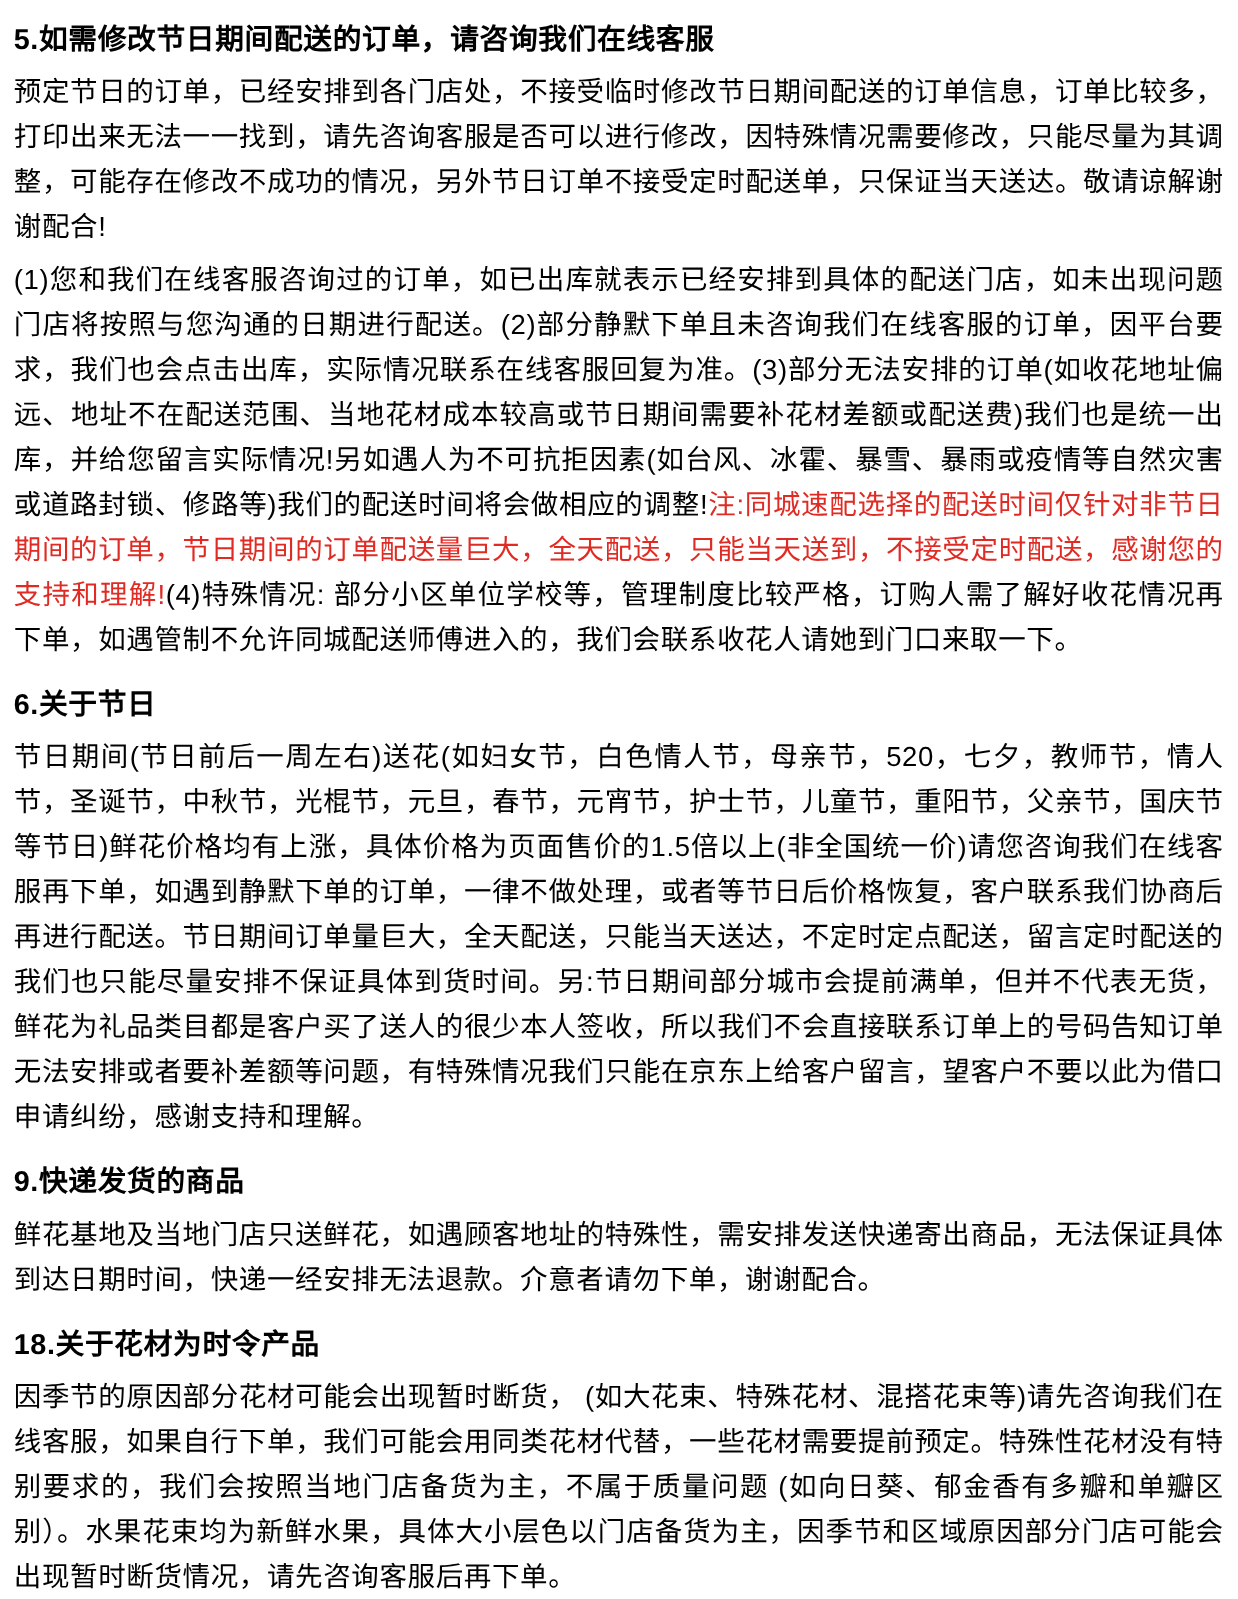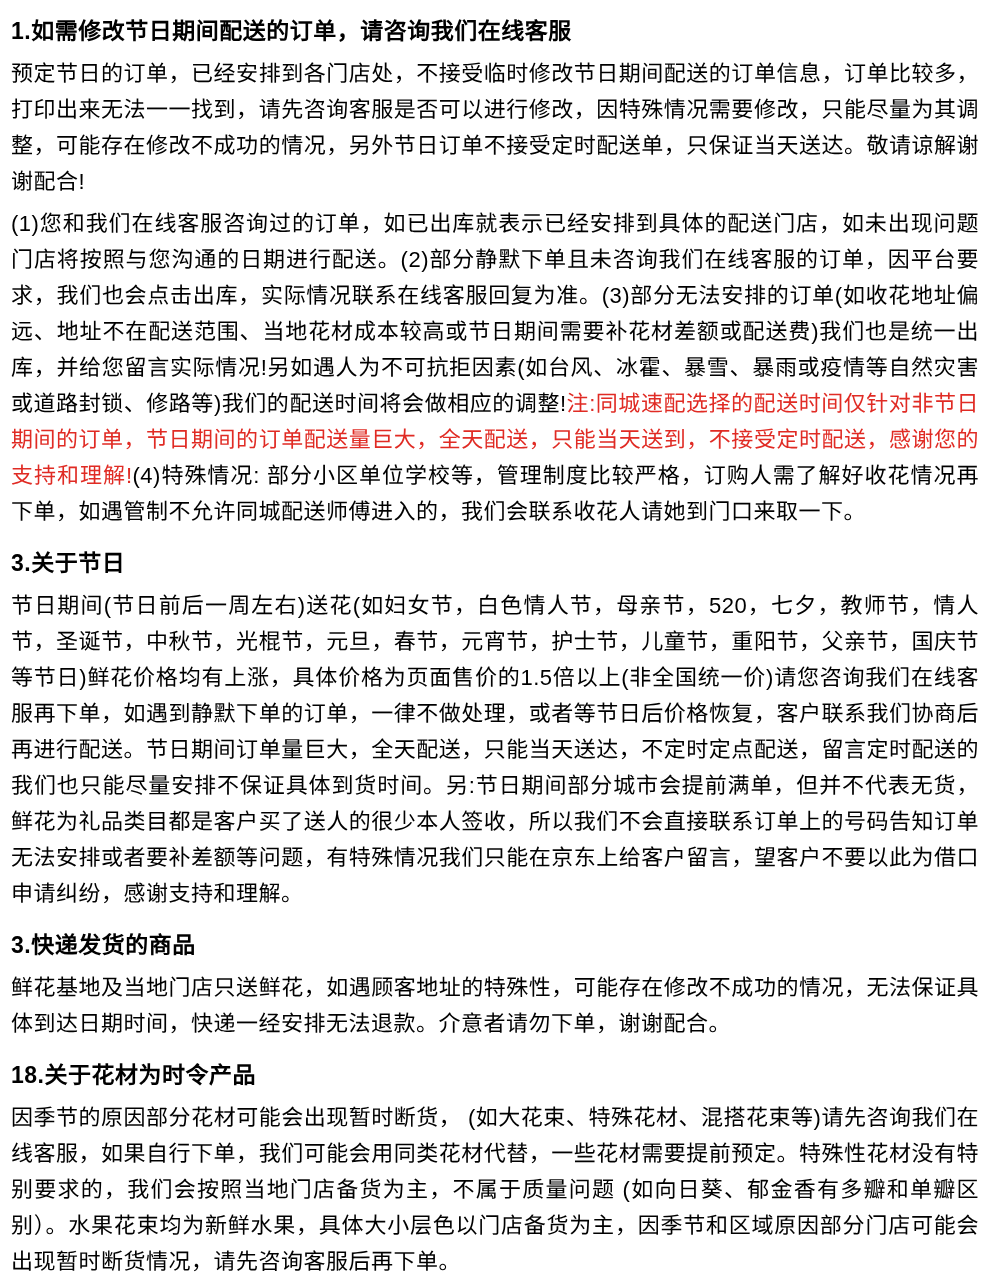--- a/index.html
+++ b/index.html
@@ -42,22 +42,22 @@
     margin-top: 22px;
   }
   span.run-red {
     color: #e02b24;
   }
 </style>
 </head>
 <body>
 
 <main data-name="notice-content">
-    <h2 class="section-heading" data-name="section-heading">1.如需修改节日期间配送的订单，请咨询我们在线客服</h2>
+    <h2 class="section-heading" data-name="section-heading">5.如需修改节日期间配送的订单，请咨询我们在线客服</h2>
     <p class="section-paragraph" data-name="section-paragraph"><span class="run-normal" data-name="body-text">预定节日的订单，已经安排到各门店处，不接受临时修改节日期间配送的订单信息，订单比较多，打印出来无法一一找到，请先咨询客服是否可以进行修改，因特殊情况需要修改，只能尽量为其调整，可能存在修改不成功的情况，另外节日订单不接受定时配送单，只保证当天送达。敬请谅解谢谢配合!</span></p>
     <p class="section-paragraph" data-name="section-paragraph"><span class="run-normal" data-name="body-text">(1)您和我们在线客服咨询过的订单，如已出库就表示已经安排到具体的配送门店，如未出现问题门店将按照与您沟通的日期进行配送。(2)部分静默下单且未咨询我们在线客服的订单，因平台要求，我们也会点击出库，实际情况联系在线客服回复为准。(3)部分无法安排的订单(如收花地址偏远、地址不在配送范围、当地花材成本较高或节日期间需要补花材差额或配送费)我们也是统一出库，并给您留言实际情况!另如遇人为不可抗拒因素(如台风、冰霍、暴雪、暴雨或疫情等自然灾害或道路封锁、修路等)我们的配送时间将会做相应的调整!</span><span class="run-red" data-name="highlight-text">注:同城速配选择的配送时间仅针对非节日期间的订单，节日期间的订单配送量巨大，全天配送，只能当天送到，不接受定时配送，感谢您的支持和理解!</span><span class="run-normal" data-name="body-text">(4)特殊情况: 部分小区单位学校等，管理制度比较严格，订购人需了解好收花情况再下单，如遇管制不允许同城配送师傅进入的，我们会联系收花人请她到门口来取一下。</span></p>
-    <h2 class="section-heading" data-name="section-heading">3.关于节日</h2>
+    <h2 class="section-heading" data-name="section-heading">6.关于节日</h2>
     <p class="section-paragraph" data-name="section-paragraph"><span class="run-normal" data-name="body-text">节日期间(节日前后一周左右)送花(如妇女节，白色情人节，母亲节，520，七夕，教师节，情人节，圣诞节，中秋节，光棍节，元旦，春节，元宵节，护士节，儿童节，重阳节，父亲节，国庆节等节日)鲜花价格均有上涨，具体价格为页面售价的1.5倍以上(非全国统一价)请您咨询我们在线客服再下单，如遇到静默下单的订单，一律不做处理，或者等节日后价格恢复，客户联系我们协商后再进行配送。节日期间订单量巨大，全天配送，只能当天送达，不定时定点配送，留言定时配送的我们也只能尽量安排不保证具体到货时间。另:节日期间部分城市会提前满单，但并不代表无货，鲜花为礼品类目都是客户买了送人的很少本人签收，所以我们不会直接联系订单上的号码告知订单无法安排或者要补差额等问题，有特殊情况我们只能在京东上给客户留言，望客户不要以此为借口申请纠纷，感谢支持和理解。</span></p>
-    <h2 class="section-heading" data-name="section-heading">3.快递发货的商品</h2>
-    <p class="section-paragraph" data-name="section-paragraph"><span class="run-normal" data-name="body-text">鲜花基地及当地门店只送鲜花，如遇顾客地址的特殊性，可能存在修改不成功的情况，无法保证具体到达日期时间，快递一经安排无法退款。介意者请勿下单，谢谢配合。</span></p>
+    <h2 class="section-heading" data-name="section-heading">9.快递发货的商品</h2>
+    <p class="section-paragraph" data-name="section-paragraph"><span class="run-normal" data-name="body-text">鲜花基地及当地门店只送鲜花，如遇顾客地址的特殊性，需安排发送快递寄出商品，无法保证具体到达日期时间，快递一经安排无法退款。介意者请勿下单，谢谢配合。</span></p>
     <h2 class="section-heading" data-name="section-heading">18.关于花材为时令产品</h2>
     <p class="section-paragraph" data-name="section-paragraph"><span class="run-normal" data-name="body-text">因季节的原因部分花材可能会出现暂时断货， (如大花束、特殊花材、混搭花束等)请先咨询我们在线客服，如果自行下单，我们可能会用同类花材代替，一些花材需要提前预定。特殊性花材没有特别要求的，我们会按照当地门店备货为主，不属于质量问题 (如向日葵、郁金香有多瓣和单瓣区别）。水果花束均为新鲜水果，具体大小层色以门店备货为主，因季节和区域原因部分门店可能会出现暂时断货情况，请先咨询客服后再下单。</span></p>
   </main>
 
 </body></html>

